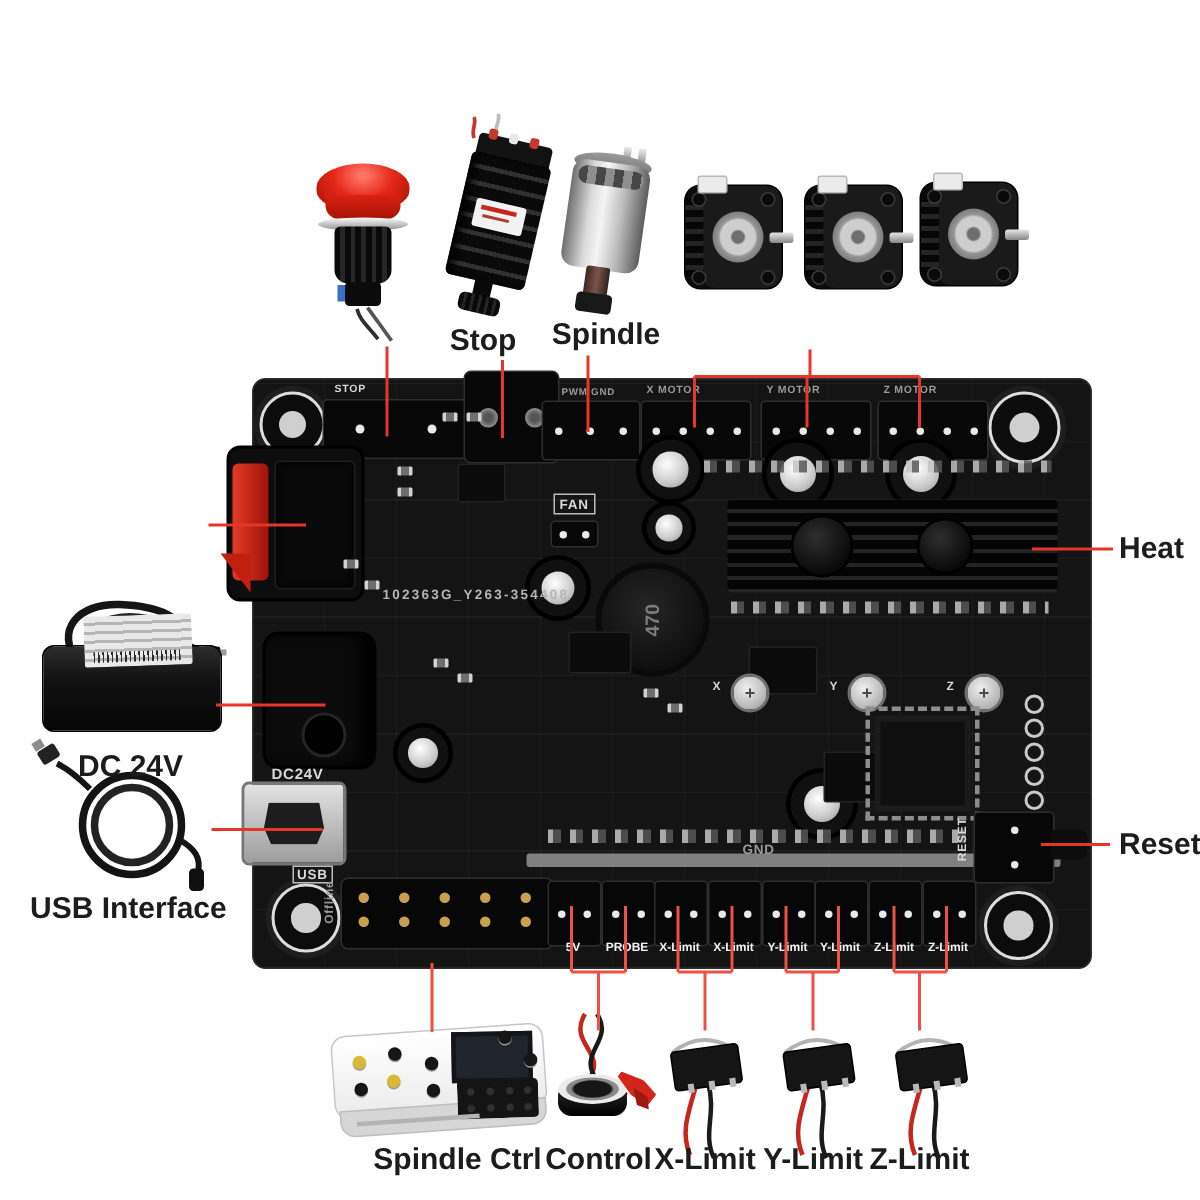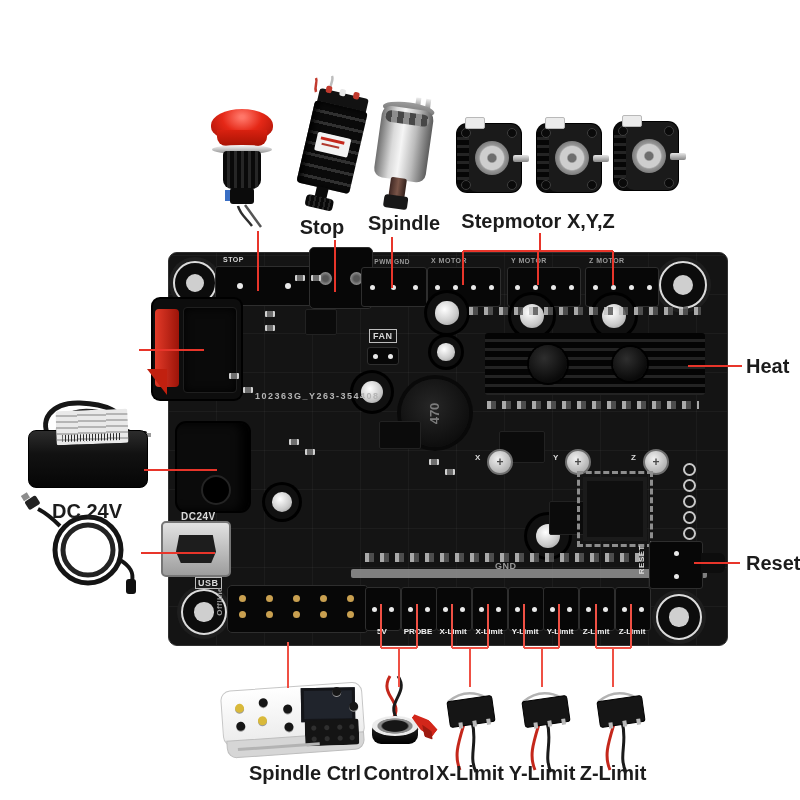--- a/index.html
+++ b/index.html
@@ -511,23 +511,23 @@
       <path d="M288,642 V688"></path>
       <path d="M381,604 V648 M417,604 V648 M381,648 H417 M399,648 V687"></path>
       <path d="M452,604 V648 M488,604 V648 M452,648 H488 M470,648 V687"></path>
       <path d="M524,604 V648 M559,604 V648 M524,648 H559 M542,648 V687"></path>
       <path d="M596,604 V648 M631,604 V648 M596,648 H631 M613,648 V687"></path>
     </g>
   </svg>
 
   <span class="lbl" style="left:322px;top:216px">Stop</span>
   <span class="lbl" style="left:404px;top:212px">Spindle</span>
-  <span class="lbl" style="left:538px;top:210px">Stepmotor X,Y,Z</span>
   <span class="lbl left" style="left:746px;top:355px">Heat</span>
   <span class="lbl" style="left:87px;top:500px">DC 24V</span>
   <span class="lbl left" style="left:746px;top:552px">Reset</span>
+  <span class="lbl left" style="left:20px;top:595px">USB Interface</span>
   <span class="lbl" style="left:305px;top:762px">Spindle Ctrl</span>
   <span class="lbl" style="left:399px;top:762px">Control</span>
   <span class="lbl" style="left:470px;top:762px">X-Limit</span>
   <span class="lbl" style="left:542px;top:762px">Y-Limit</span>
   <span class="lbl" style="left:613px;top:762px">Z-Limit</span>
 
 </div>
 
 </body></html>

